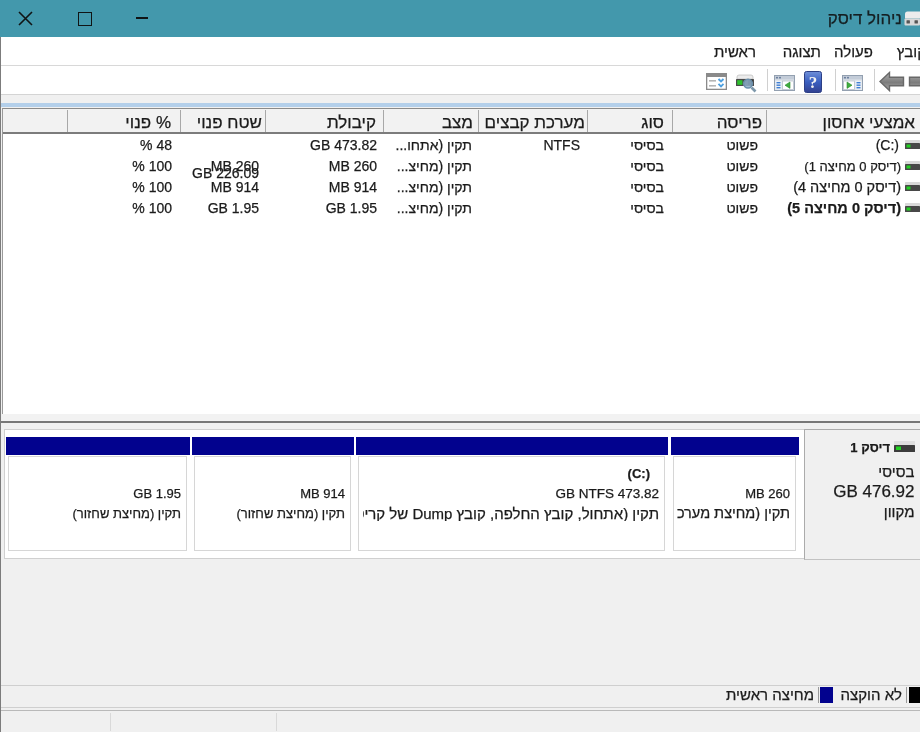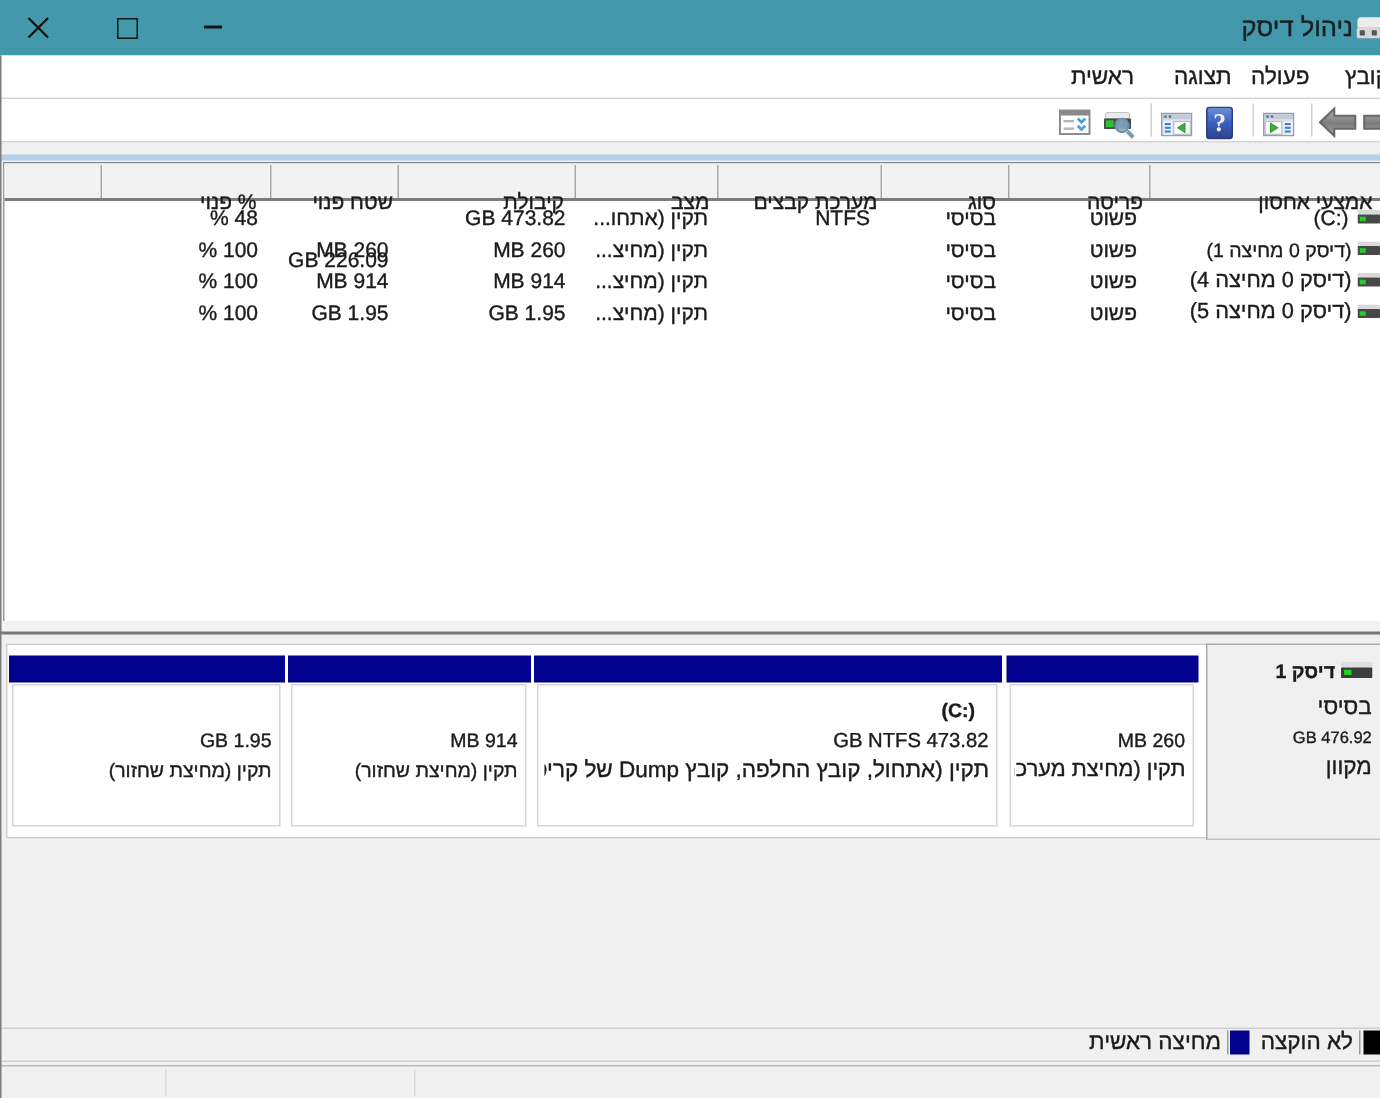--- a/index.html
+++ b/index.html
@@ -2,21 +2,21 @@
 <html lang="he"><head>
 <meta charset="utf-8">
 <style>
   html,body{margin:0;padding:0;}
   body{width:920px;height:732px;overflow:hidden;background:#f0f0f0;
        font-family:"Liberation Sans",sans-serif;font-size:14px;color:#1b1b1b;-webkit-text-stroke:0.25px #1b1b1b;}
   .abs{position:absolute;}
   #win{position:relative;width:920px;height:732px;}
   .r{direction:rtl;unicode-bidi:embed;}
   .l{direction:ltr;unicode-bidi:embed;text-align:right;}
-  .hdrlbl{position:absolute;top:124px;height:21px;line-height:21px;white-space:nowrap;font-size:14px;}
+  .hdrlbl{position:absolute;top:112px;height:21px;line-height:21px;white-space:nowrap;font-size:17px;}
   .cell{position:absolute;height:21px;line-height:21px;white-space:nowrap;font-size:14px;}
   .vline{position:absolute;width:1px;background:#a8a8a8;}
 </style>
 </head>
 <body>
 <div id="win">
 
   <div class="abs" style="left:0;top:0;width:920px;height:37px;background:#4398ac;"></div>
   <svg class="abs" style="left:16px;top:9px;" width="20" height="20" viewBox="0 0 20 20">
     <path d="M3 3 L16 16 M16 3 L3 16" stroke="#101415" stroke-width="1.6" fill="none"></path>
@@ -177,42 +177,42 @@
   <div class="cell r" style="right:448px;top:177px;">תקין (מחיצ...</div>
   <div class="cell r" style="right:543px;top:177px;">MB 914</div>
   <div class="cell r" style="right:661px;top:177px;">MB 914</div>
   <div class="cell l" style="right:748px;top:177px;">% 100</div>
 
   <svg class="abs" style="left:905px;top:203px;" width="15" height="10" viewBox="0 0 15 10">
       <rect x="0" y="0" width="15" height="3" rx="0.5" fill="#d9d9d9"></rect>
       <rect x="0" y="3" width="15" height="6" rx="0.5" fill="#484848"></rect>
       <rect x="1.5" y="4.5" width="4" height="3" fill="#21d121"></rect>
     </svg>
-  <div class="cell r" style="right:19px;top:198px;font-size:14.5px;">(דיסק 0 מחיצה 5)</div>
+  <div class="cell r" style="right:19px;top:198px;font-size:14.5px;font-weight:bold;">(דיסק 0 מחיצה 5)</div>
   <div class="cell r" style="right:162px;top:198px;">פשוט</div>
   <div class="cell r" style="right:256px;top:198px;">בסיסי</div>
   <div class="cell r" style="right:448px;top:198px;">תקין (מחיצ...</div>
   <div class="cell r" style="right:543px;top:198px;">GB 1.95</div>
   <div class="cell r" style="right:661px;top:198px;">GB 1.95</div>
   <div class="cell l" style="right:748px;top:198px;">% 100</div>
 
   <div class="abs" style="left:2px;top:414px;width:918px;height:7px;background:#f2f2f2;"></div>
   <div class="abs" style="left:0;top:421px;width:920px;height:2px;background:#777;"></div>
 
   <div class="abs" style="left:4px;top:429px;width:800px;height:128px;background:#fff;border:1px solid #d0d0d0;"></div>
   <div class="abs" style="left:804px;top:429px;width:116px;height:129px;background:#f0f0f0;border-top:1px solid #ababab;border-left:1px solid #ababab;border-bottom:1px solid #c2c2c2;"></div>
 
   <svg class="abs" style="left:894px;top:441px;" width="21" height="12" viewBox="0 0 21 12">
       <rect x="0" y="0" width="21" height="4" rx="0.5" fill="#dedede"></rect>
       <rect x="0" y="4" width="21" height="7" rx="0.5" fill="#3c3c3c"></rect>
       <rect x="2" y="5.5" width="5" height="3.5" fill="#21d121"></rect>
     </svg>
   <div class="abs r" style="right:30px;top:440px;height:16px;line-height:16px;font-weight:bold;font-size:13px;">דיסק 1</div>
   <div class="abs r" style="right:5.5px;top:464px;height:16px;line-height:16px;font-size:15px;">בסיסי</div>
-  <div class="abs r" style="right:5.5px;top:484px;height:16px;line-height:16px;font-size:11px;">GB 476.92</div>
+  <div class="abs r" style="right:5.5px;top:484px;height:16px;line-height:16px;font-size:17px;">GB 476.92</div>
   <div class="abs r" style="right:5.5px;top:504px;height:16px;line-height:16px;font-size:15px;">מקוון</div>
 
   <div class="abs" style="left:671px;top:437px;width:128px;height:18px;background:#02028e;"></div>
   <div class="abs" style="left:673px;top:456px;width:121px;height:93px;background:#fff;border:1px solid #d6d6d6;"></div>
   <div class="abs r" style="right:130px;top:486px;height:15px;line-height:15px;font-size:13px;">MB 260</div>
   <div class="abs r" style="right:130px;top:506px;height:15px;line-height:15px;font-size:14.5px;white-space:nowrap;width:114px;overflow:hidden;">תקין (מחיצת מערכת, פעיל, מחיצה ראשית)</div>
 
   <div class="abs" style="left:356px;top:437px;width:312px;height:18px;background:#02028e;"></div>
   <div class="abs" style="left:358px;top:456px;width:305px;height:93px;background:#fff;border:1px solid #d6d6d6;"></div>
   <div class="abs l" style="right:270px;top:466px;height:15px;line-height:15px;font-weight:bold;font-size:13px;">(C:)</div>

